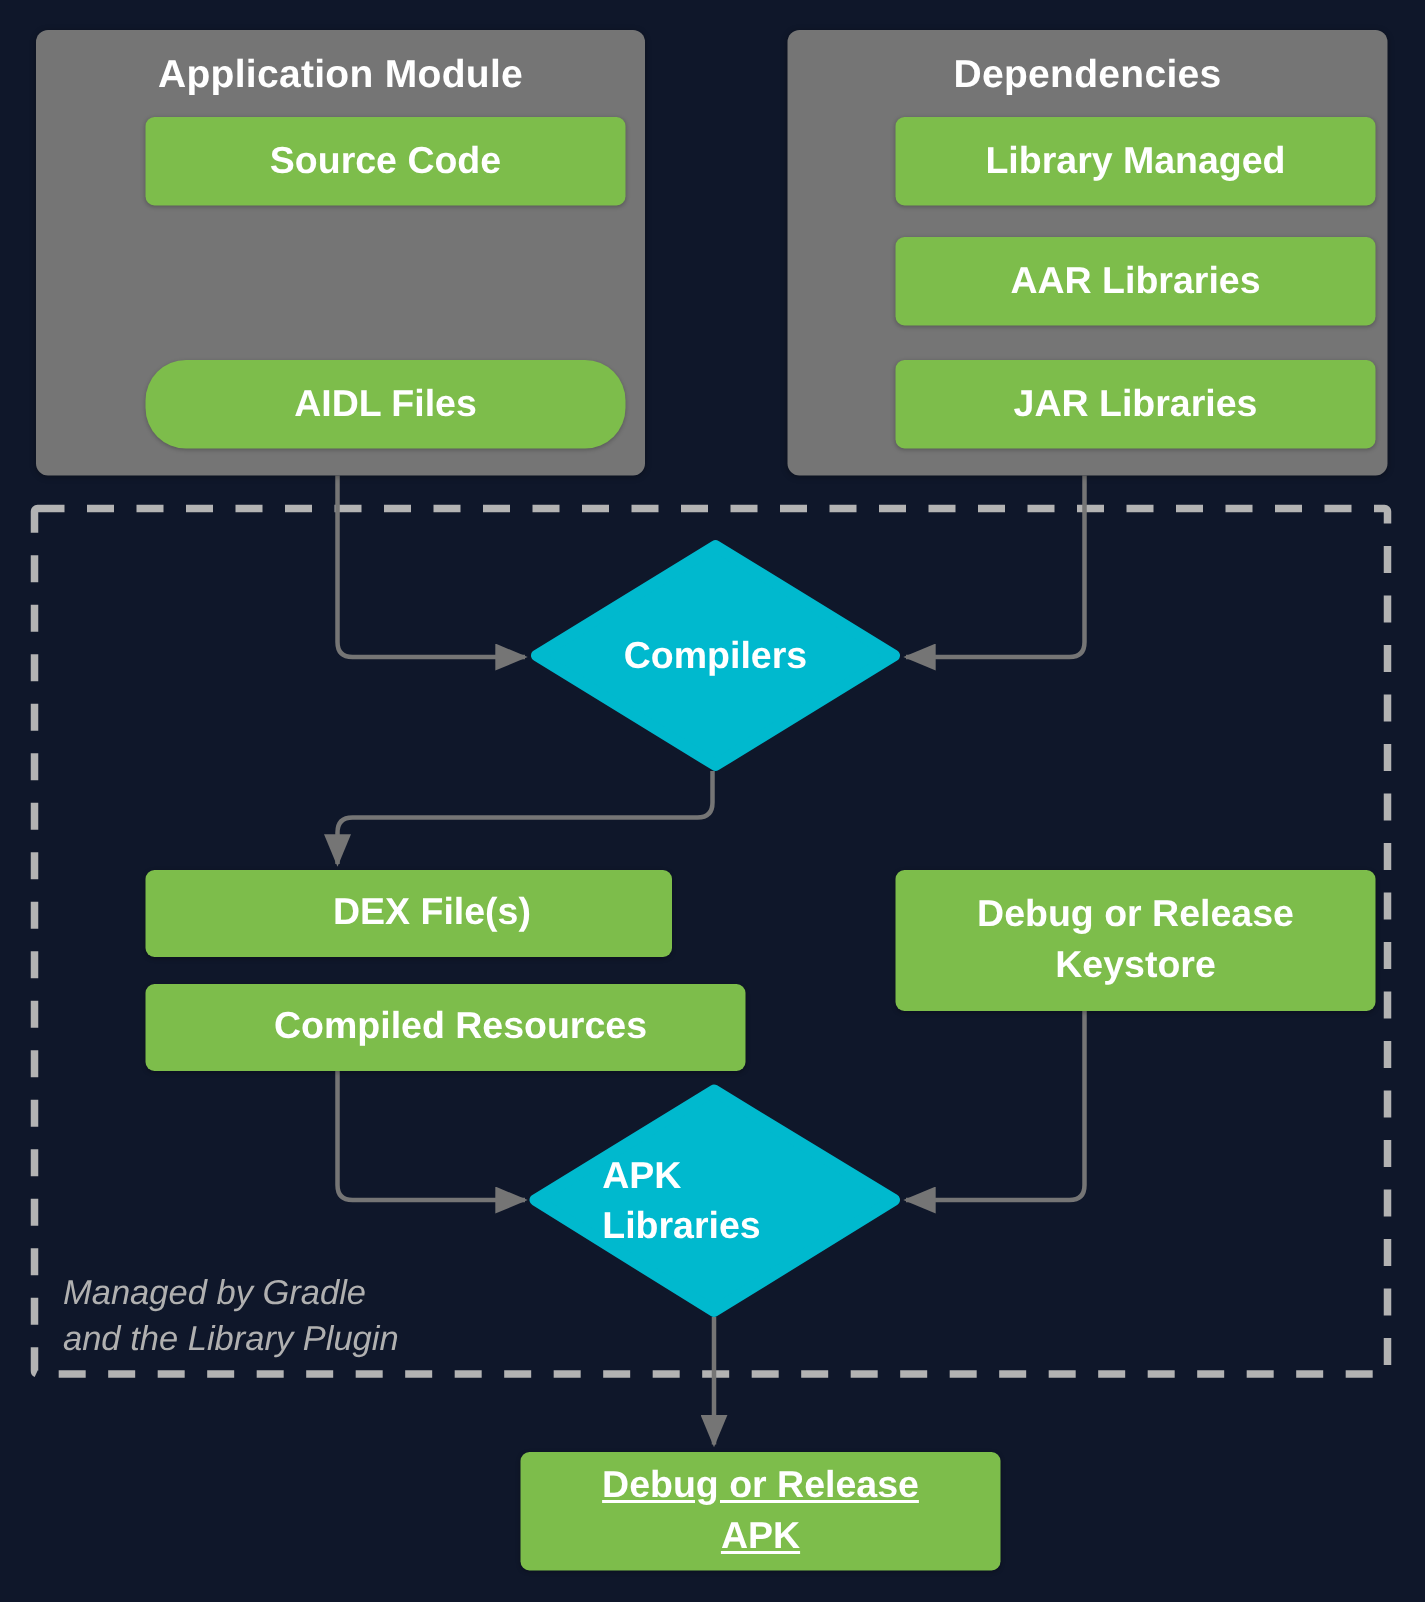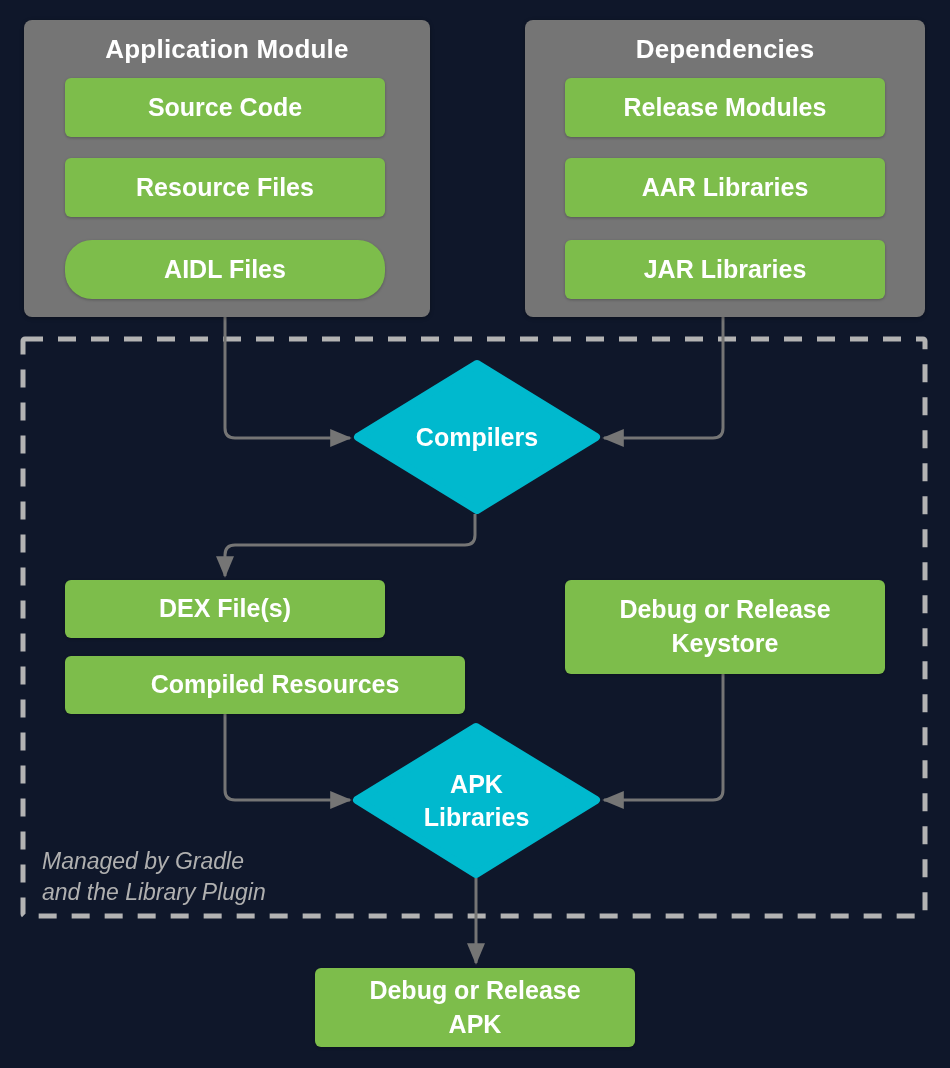--- a/index.html
+++ b/index.html
@@ -21,25 +21,25 @@
     box-shadow:0 1px 4px rgba(0,0,0,0.3);
   }
   .module-title{
     color:var(--label_text); font-size:26px; font-weight:bold;
     text-align:center; padding-top:14px; letter-spacing:0.2px;
   }
   .chip{
     position:absolute; background:var(--green); border-radius:6px;
     color:var(--label_text); font-size:25px; font-weight:bold;
     display:flex; align-items:center; justify-content:center; text-align:center;
-    line-height:1.35; box-shadow:0 1px 3px rgba(0,0,0,0.25);
+    line-height:1.35; box-shadow:0 1px 3px rgba(0,0,0,0.25);margin-left:32px;
   }
   .diamond-label{
     position:absolute; color:var(--label_text); font-size:25px; font-weight:bold;
-    display:flex; align-items:center; justify-content:center; text-align:center;
+    display:flex; align-items:center; justify-content:center; 
     line-height:1.3;
   }
   .diamond-label .wrap{display:block;}
   .note{
     position:absolute; left:42px; top:846px; color:var(--note_text);
     font-size:23px; font-style:italic; line-height:31px;
   }
 </style>
 </head>
 <body>
@@ -63,46 +63,45 @@
     <path class="arrow" d="M476,878 V963"></path>
 
     <polygon class="diamond" points="358,437 477,364 596,437 477,510"></polygon>
     <polygon class="diamond" points="357,800 476,727 596,800 476,874"></polygon>
   </svg>
 
   <div class="module-box" style="left:24px; top:20px; width:406px; height:297px;">
     <div class="module-title">Application Module</div>
   </div>
   <div class="chip" style="left:65px; top:78px; width:320px; height:59px;">Source Code</div>
-  <div class="chip" style="left:65px; top:158px; width:320px; height:59px;">Resource Files</div>
   <div class="chip" style="left:65px; top:240px; width:320px; height:59px;border-radius:27px;">AIDL Files</div>
 
   <div class="module-box" style="left:525px; top:20px; width:400px; height:297px;">
     <div class="module-title">Dependencies</div>
   </div>
-  <div class="chip" style="left:565px; top:78px; width:320px; height:59px;">Release Modules</div>
+  <div class="chip" style="left:565px; top:78px; width:320px; height:59px;">Library Managed</div>
   <div class="chip" style="left:565px; top:240px; width:320px; height:59px;">JAR Libraries</div>
   <div class="chip" style="left:565px; top:158px; width:320px; height:59px;">AAR Libraries</div>
 
   <div class="diamond-label" style="left:358px; top:364px; width:238px; height:146px;">
     <span class="wrap">Compilers</span>
   </div>
 
-  <div class="chip" style="left:65px; top:580px; width:320px; height:58px;">DEX File(s)</div>
+  <div class="chip" style="left:65px; top:580px; width:320px; height:58px;padding-left:31px;">DEX File(s)</div>
   <div class="chip" style="left:65px; top:656px; width:380px; height:58px;padding-left:20px;">Compiled Resources</div>
   <div class="chip" style="left:565px; top:580px; width:320px; height:94px;">
     <span class="wrap" style="width:240px;">Debug or Release Keystore</span>
   </div>
 
   <div class="diamond-label" style="left:357px; top:727px; width:239px; height:147px;">
     <span class="wrap" style="width:150px;">APK Libraries</span>
   </div>
 
   <div class="note">
     <div>Managed by Gradle</div>
     <div>and the Library Plugin</div>
   </div>
 
   <div class="chip" style="left:315px; top:968px; width:320px; height:79px;">
-    <span class="wrap" style="width:240px;">Debug or Release APK</span>
+    <span class="wrap" style="width:240px;text-decoration:underline;">Debug or Release APK</span>
   </div>
 
 </div>
 
 </body></html>

